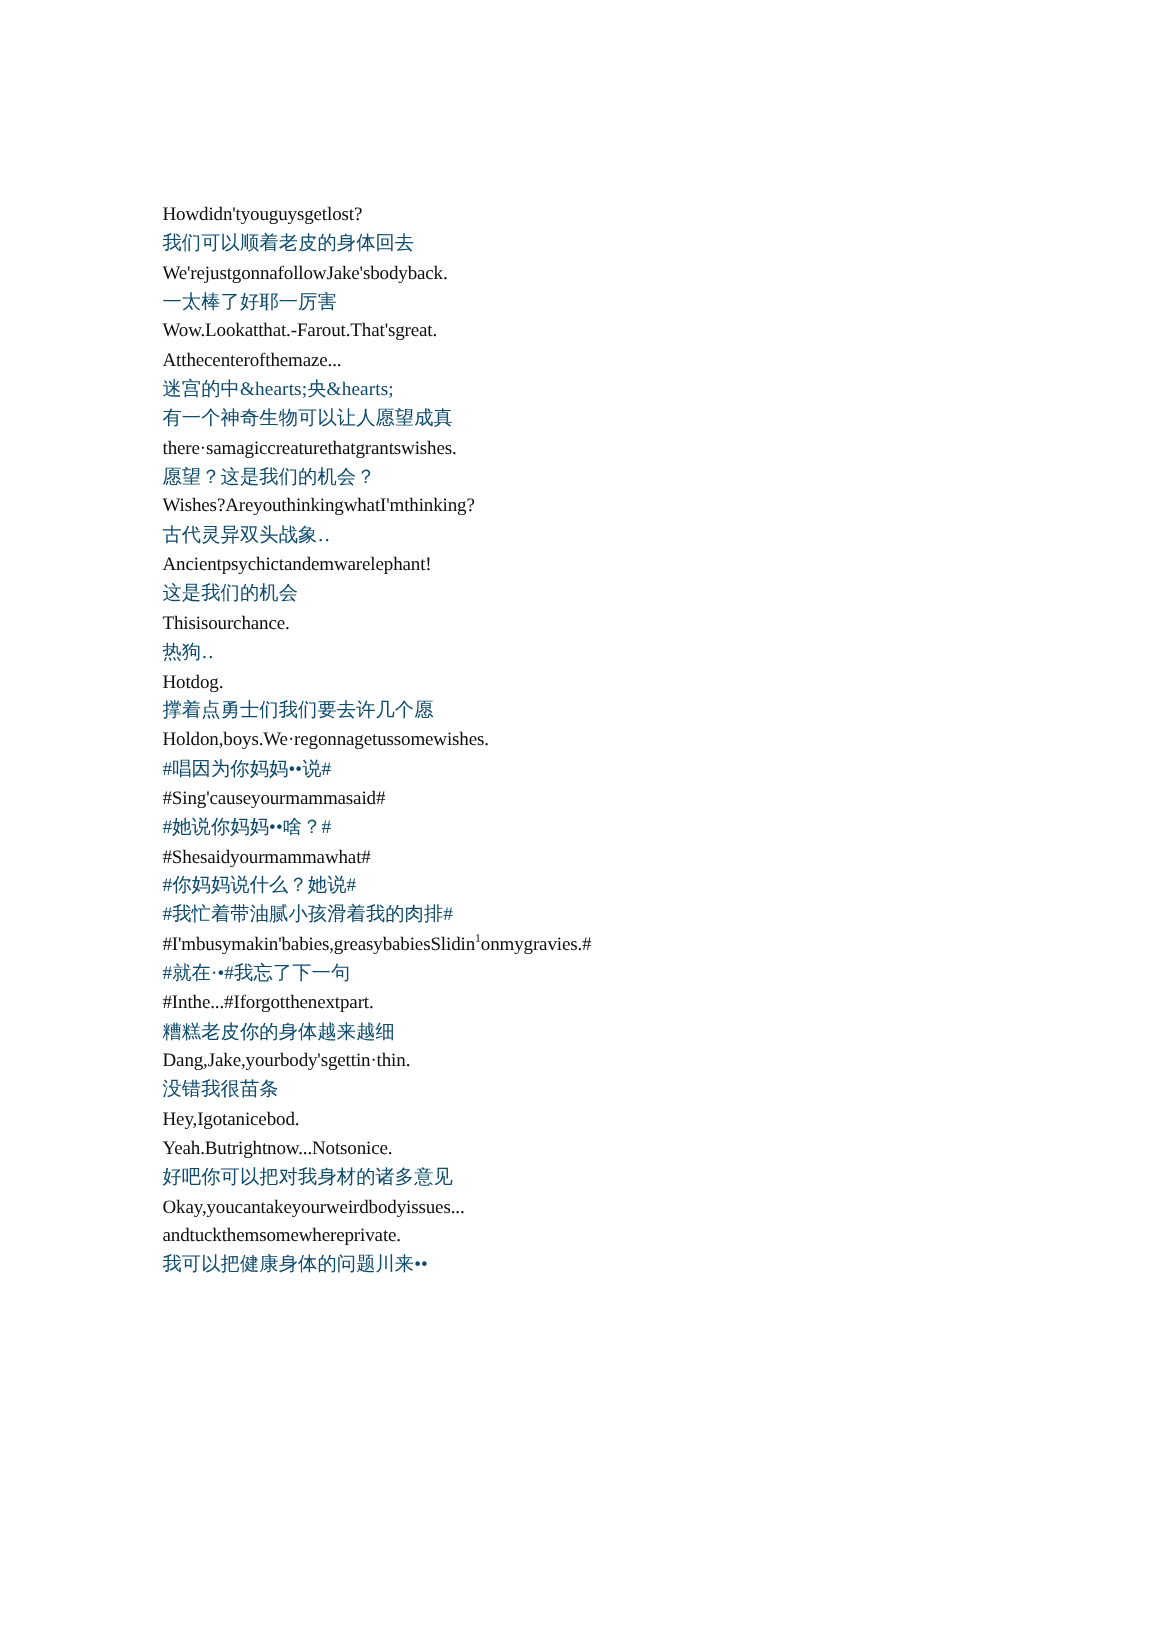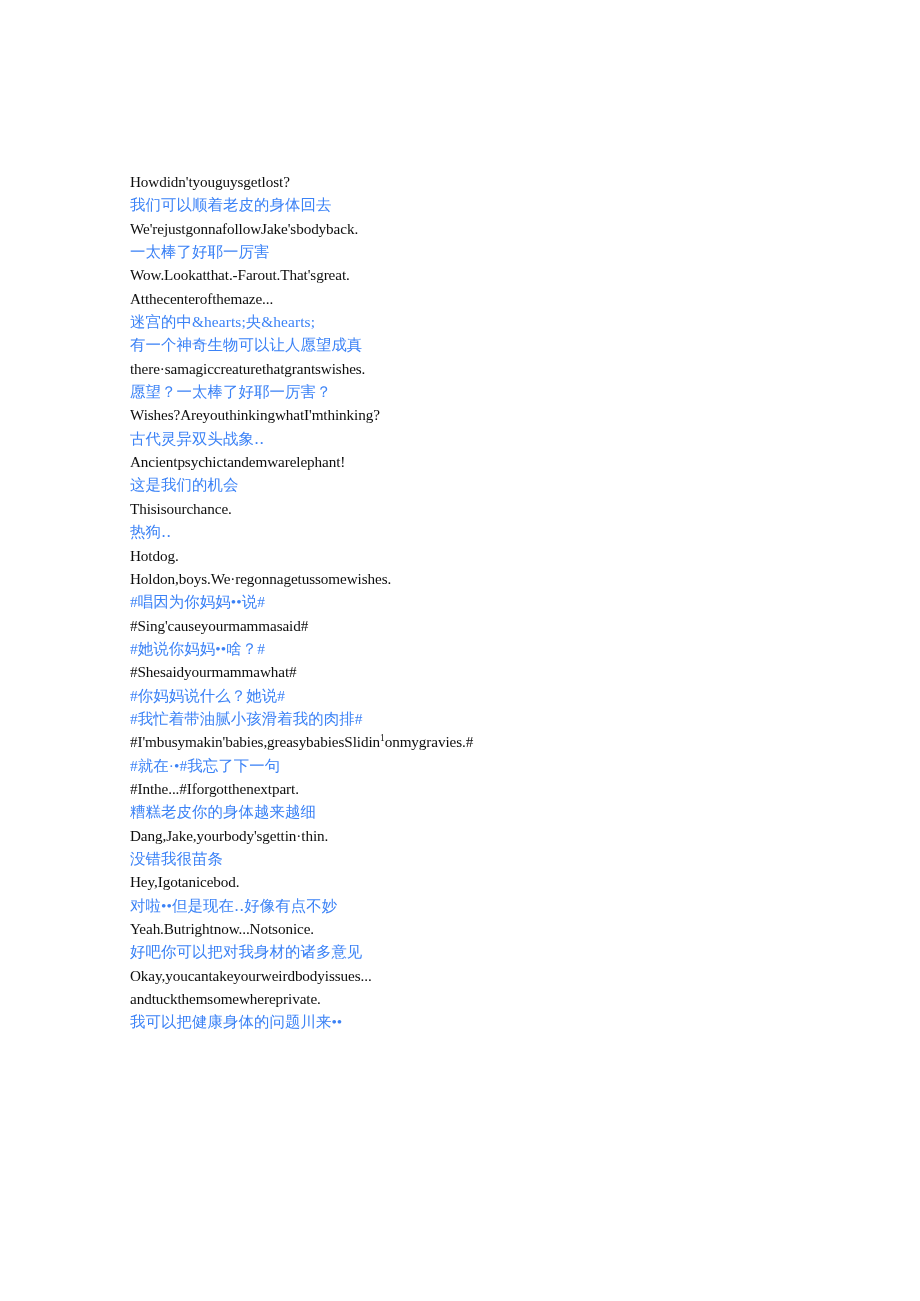--- a/index.html
+++ b/index.html
@@ -12,42 +12,42 @@
     width: 920px;
     height: 1301px;
     position: relative;
     overflow: hidden;
     font-family: "Liberation Serif", "DejaVu Serif", serif;
     -webkit-font-smoothing: antialiased;
   }
   .page {
     position: absolute;
     left: 0;
-    top: 12px;
+    top: 2px;
     width: 920px;
     height: 912px;
     background: #ffffff;
     border-radius: 25px;
   }
   .transcript {
     position: absolute;
     left: 130px;
     top: 158px;
     width: 700px;
   }
   .line {
     font-size: 15.2px;
     line-height: 23.35px;
     color: #111111;
     white-space: pre;
     letter-spacing: -0.1px;
   }
   
   .line.cjk {
-    color: #3b82f6;
+    color: #0c4a6e;
     font-size: 15.4px;
     letter-spacing: 0.1px;
   }
   .line.latin {
     color: #0d0d0d;
   }
   .line sup {
     font-size: 0.62em;
     vertical-align: super;
     line-height: 0;
@@ -60,42 +60,42 @@
   <div class="transcript" id="transcript">
       <div class="line latin">Howdidn'tyouguysgetlost?</div>
       <div class="line cjk">我们可以顺着老皮的身体回去</div>
       <div class="line latin">We'rejustgonnafollowJake'sbodyback.</div>
       <div class="line cjk">一太棒了好耶一厉害</div>
       <div class="line latin">Wow.Lookatthat.-Farout.That'sgreat.</div>
       <div class="line latin">Atthecenterofthemaze...</div>
       <div class="line cjk">迷宫的中&amp;hearts;央&amp;hearts;</div>
       <div class="line cjk">有一个神奇生物可以让人愿望成真</div>
       <div class="line latin">there·samagiccreaturethatgrantswishes.</div>
-      <div class="line cjk">愿望？一太棒了好耶一厉害？</div>
+      <div class="line cjk">愿望？这是我们的机会？</div>
       <div class="line latin">Wishes?AreyouthinkingwhatI'mthinking?</div>
       <div class="line cjk">古代灵异双头战象‥</div>
       <div class="line latin">Ancientpsychictandemwarelephant!</div>
       <div class="line cjk">这是我们的机会</div>
       <div class="line latin">Thisisourchance.</div>
       <div class="line cjk">热狗‥</div>
       <div class="line latin">Hotdog.</div>
+      <div class="line cjk">撑着点勇士们我们要去许几个愿</div>
       <div class="line latin">Holdon,boys.We·regonnagetussomewishes.</div>
       <div class="line cjk">#唱因为你妈妈••说#</div>
       <div class="line latin">#Sing'causeyourmammasaid#</div>
       <div class="line cjk">#她说你妈妈••啥？#</div>
       <div class="line latin">#Shesaidyourmammawhat#</div>
       <div class="line cjk">#你妈妈说什么？她说#</div>
       <div class="line cjk">#我忙着带油腻小孩滑着我的肉排#</div>
       <div class="line latin">#I'mbusymakin'babies,greasybabiesSlidin<sup>1</sup>onmygravies.#</div>
       <div class="line cjk">#就在·•#我忘了下一句</div>
       <div class="line latin">#Inthe...#Iforgotthenextpart.</div>
       <div class="line cjk">糟糕老皮你的身体越来越细</div>
       <div class="line latin">Dang,Jake,yourbody'sgettin·thin.</div>
       <div class="line cjk">没错我很苗条</div>
       <div class="line latin">Hey,Igotanicebod.</div>
-      <div class="line cjk">对啦••但是现在‥好像有点不妙</div>
       <div class="line latin">Yeah.Butrightnow...Notsonice.</div>
       <div class="line cjk">好吧你可以把对我身材的诸多意见</div>
       <div class="line latin">Okay,youcantakeyourweirdbodyissues...</div>
       <div class="line latin">andtuckthemsomewhereprivate.</div>
       <div class="line cjk">我可以把健康身体的问题川来••</div>
     </div>
 </div>
 
 </body></html>

